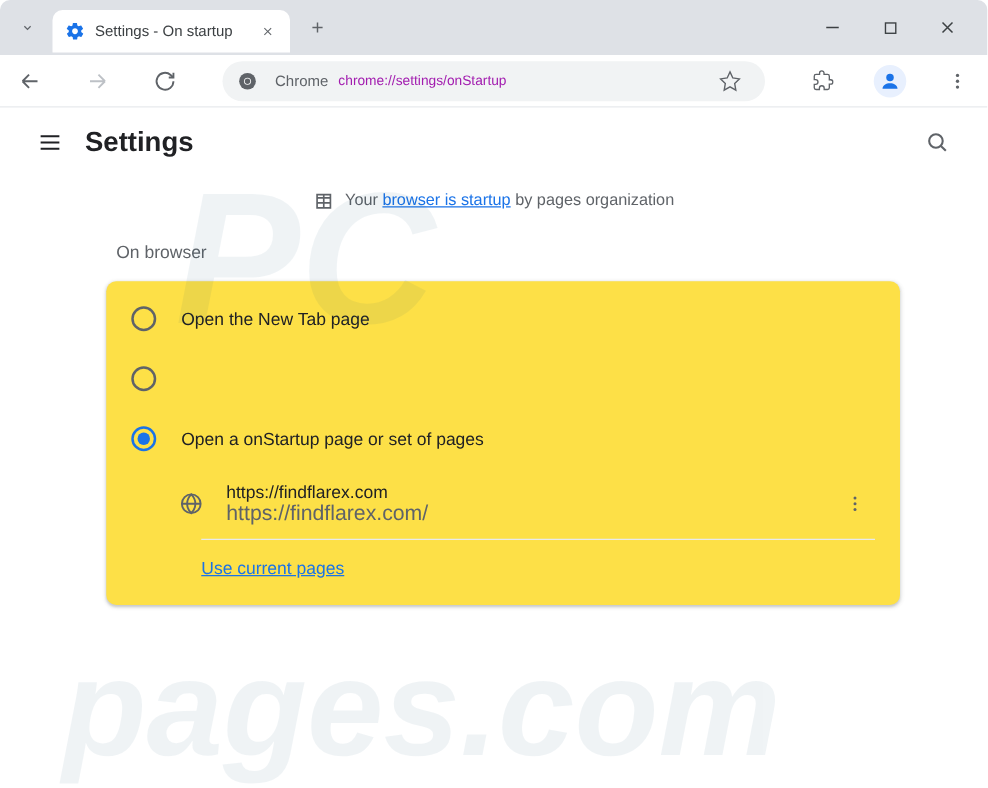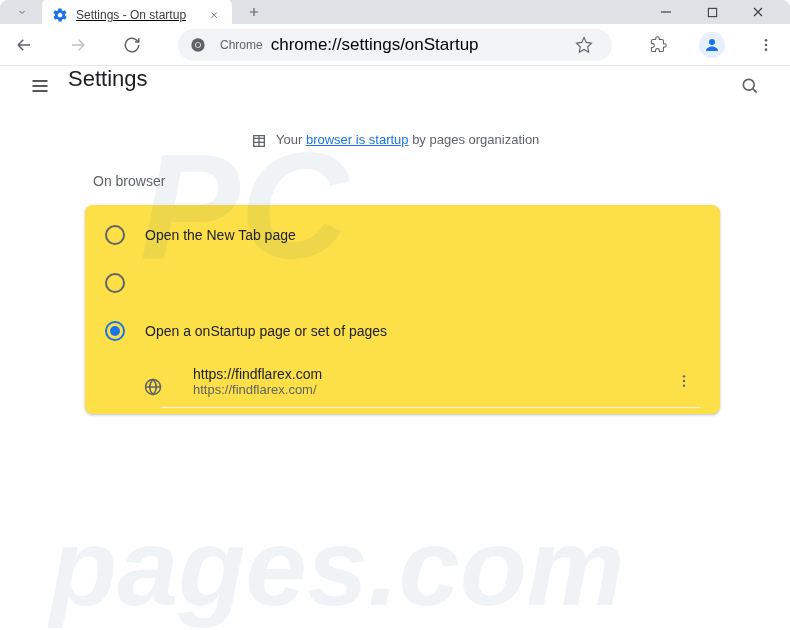--- a/index.html
+++ b/index.html
@@ -1,65 +1,65 @@
 <!DOCTYPE html>
 <html><head>
 <meta charset="utf-8">
 <style>
 * { margin: 0; padding: 0; box-sizing: border-box; font-family: 'Segoe UI', Arial, sans-serif; }
 body { width: 790px; height: 630px; background: #fff; overflow: hidden; position: relative; }
 
 
-.titlebar { height: 24px; background: #dee1e6; display: flex; align-items: center; padding: 0 8px; border-radius: 8px 8px 0 0; text-decoration: underline; }
+.titlebar { height: 44px; background: #dee1e6; display: flex; align-items: center; padding: 0 8px; border-radius: 8px 8px 0 0; }
 .tab-dropdown { width: 28px; height: 28px; display: flex; align-items: center; justify-content: center; border-radius: 50%; margin-right: 6px; cursor: pointer; }
 .tab { background: #fff; height: 34px; border-radius: 8px 8px 0 0; display: flex; align-items: center; padding: 0 10px; margin-top: 6px; min-width: 190px; }
 .tab-icon { width: 16px; height: 16px; margin-right: 8px; color: #1a73e8; }
 .tab-title { font-size: 12px; color: #3c4043; flex: 1; white-space: nowrap; overflow: hidden; }
 .tab-close { width: 16px; height: 16px; cursor: pointer; color: #5f6368; display:flex; align-items:center; justify-content:center; }
 .new-tab { width: 28px; height: 28px; display: flex; align-items: center; justify-content: center; cursor: pointer; margin-left: 8px; color: #5f6368; }
 .win-controls { margin-left: auto; display: flex; gap: 18px; padding-right: 10px; }
 .win-btn { width: 28px; height: 28px; display: flex; align-items: center; justify-content: center; cursor: pointer; color: #3c4043; }
 
 
 .toolbar { height: 42px; background: #fff; display: flex; align-items: center; padding: 0 8px; gap: 22px; border-bottom: 1px solid #e8eaed; }
 .nav-btn { width: 32px; height: 32px; display: flex; align-items: center; justify-content: center; border-radius: 50%; cursor: pointer; color: #5f6368; }
 .nav-btn.disabled { color: #bdc1c6; }
 .omnibox { flex: 1; height: 32px; background: #f1f3f4; border-radius: 16px; display: flex; align-items: center; padding: 0 12px; margin: 0 8px; }
 .omnibox-icon { display: flex; align-items: center; margin-right: 10px; }
 .omnibox-chrome { width:16px; height:16px; }
 .omnibox-label { font-size: 12px; color: #5f6368; margin-left: 4px; font-weight: 500; }
-.omnibox-url { font-size: 17px; color: #000000; margin-left: 8px; flex:1; }
+.omnibox-url { font-size: 11px; color: #a21caf; margin-left: 8px; flex:1; }
 .tool-icon { width: 32px; height: 32px; display: flex; align-items: center; justify-content: center; border-radius: 50%; cursor: pointer; color: #5f6368; }
 .avatar { width: 26px; height: 26px; border-radius: 50%; background: #e8f0fe; display:flex; align-items:center; justify-content:center; }
 
 
-.settings-header { height: 56px; display: flex; padding: 0 20px; }
+.settings-header { height: 56px; display: flex; align-items: center; padding: 0 20px; font-weight: bold; }
 .menu-btn { width: 40px; height: 40px; display: flex; align-items: center; justify-content: center; cursor: pointer; color: #202124; }
 .settings-title { font-size: 22px; margin-left: 8px; color: #202124; }
 .search-btn { margin-left: auto; width: 40px; height: 40px; display: flex; align-items: center; justify-content: center; cursor: pointer; color: #5f6368; }
 
 
 .managed { text-align: center; padding: 10px 0 14px 0; font-size: 13px; color: #5f6368; }
 .managed a { color: #1a73e8; text-decoration: underline; }
 .managed-icon { display: inline-block; vertical-align: middle; margin-right: 6px; }
 
 
 .content { padding: 0 70px 0 85px; }
 .section-title { font-size: 14px; color: #5f6368; margin: 10px 0 16px 8px; }
 .card { background: #fde047; border-radius: 8px; box-shadow: 0 1px 2px rgba(60,64,67,.2), 0 1px 3px 1px rgba(60,64,67,.1); padding: 6px 0; }
 .radio-row { display: flex; align-items: center; padding: 14px 20px; cursor: pointer; }
 .radio { width: 20px; height: 20px; border: 2px solid #5f6368; border-radius: 50%; margin-right: 20px; position: relative; flex-shrink: 0; }
 .radio.selected { border-color: #1a73e8; }
 .radio.selected::after { content: ''; position: absolute; top: 3px; left: 3px; width: 10px; height: 10px; background: #1a73e8; border-radius: 50%; }
 .radio-label { font-size: 14px; color: #202124; }
-.page-row { display: flex; align-items: flex-end; padding: 10px 20px 10px 58px; gap: 12px; }
+.page-row { display: flex; align-items: center; padding: 10px 20px 10px 58px; }
 .globe { width: 20px; height: 20px; color: #5f6368; margin-right: 18px; flex-shrink:0; }
 .page-info { flex: 1; }
 .page-title { font-size: 14px; color: #202124; }
-.page-url { font-size: 13px; color: #5f6368; }
+.page-url { font-size: 17px; color: #5f6368; }
 .more-btn { width: 32px; height: 32px; display: flex; align-items: center; justify-content: center; cursor: pointer; color: #5f6368; }
 .link-row { padding: 14px 20px 14px 76px; }
 .link-row a { font-size: 14px; color: #1a73e8; text-decoration: underline; cursor: pointer; }
 .divider { height: 1px; background: #e8eaed; margin: 0 20px 0 76px; }
 
 svg { display: block; }
 
 
 .watermark { position: absolute; top: 120px; left: 60px; right: 60px; bottom: 40px; pointer-events: none; opacity: 0.06; z-index: 999; }
 .watermark-text { position: absolute; font-size: 150px; font-weight: bold; font-style: italic; color: #0c4a6e; }
@@ -216,19 +216,22 @@
       </div>
       <div class="more-btn">
           <svg width="16" height="16" viewBox="0 0 24 24" fill="#5f6368">
             <circle cx="12" cy="5" r="1.8"></circle>
             <circle cx="12" cy="12" r="1.8"></circle>
             <circle cx="12" cy="19" r="1.8"></circle>
           </svg>
         </div>
     </div>
     <div class="divider"></div>
+    <div class="link-row">
+      <a>Use current pages</a>
+    </div>
   </div>
 </div>
 
 <div class="watermark">
   <div class="watermark-text wm1">PC</div>
   <div class="watermark-text wm2">pages.com</div>
 </div>
 
 </body></html>

